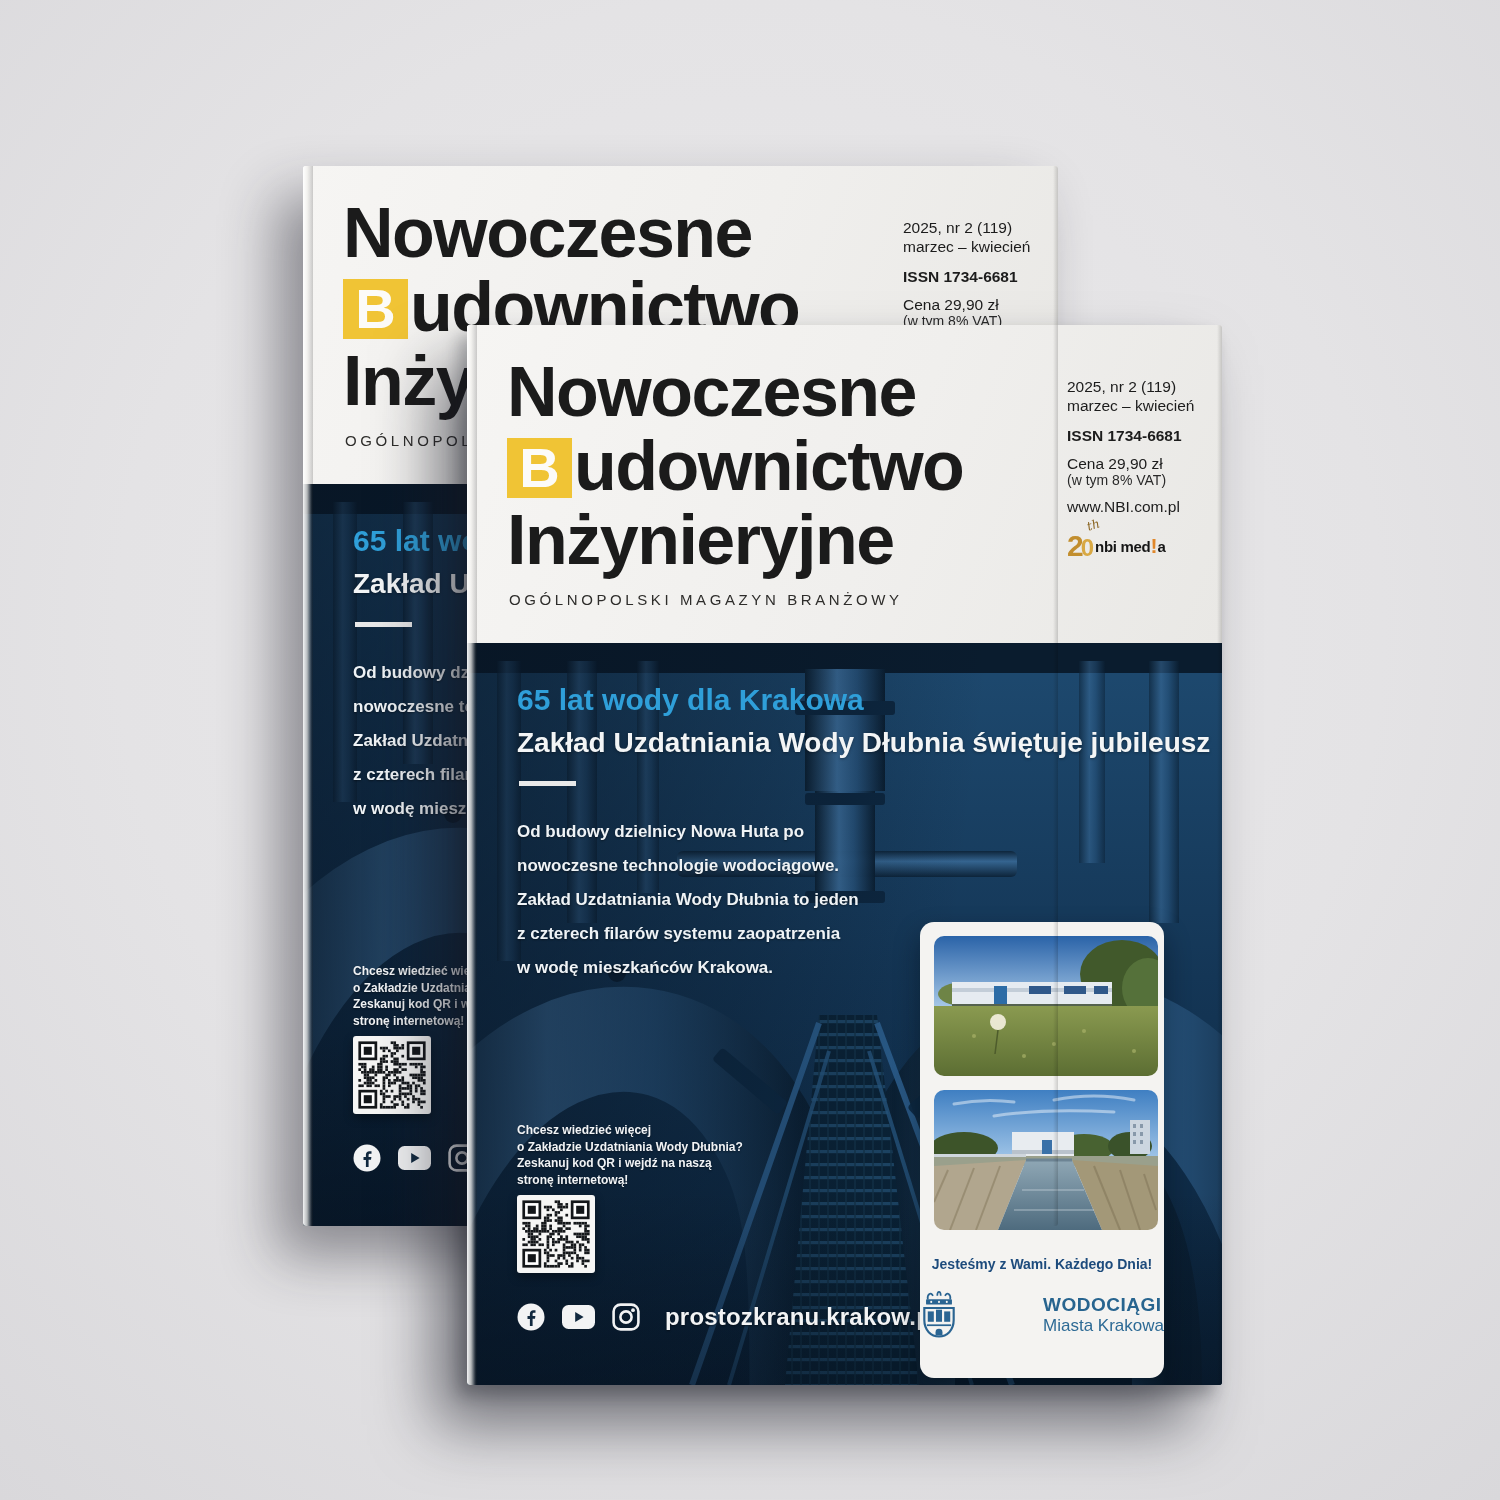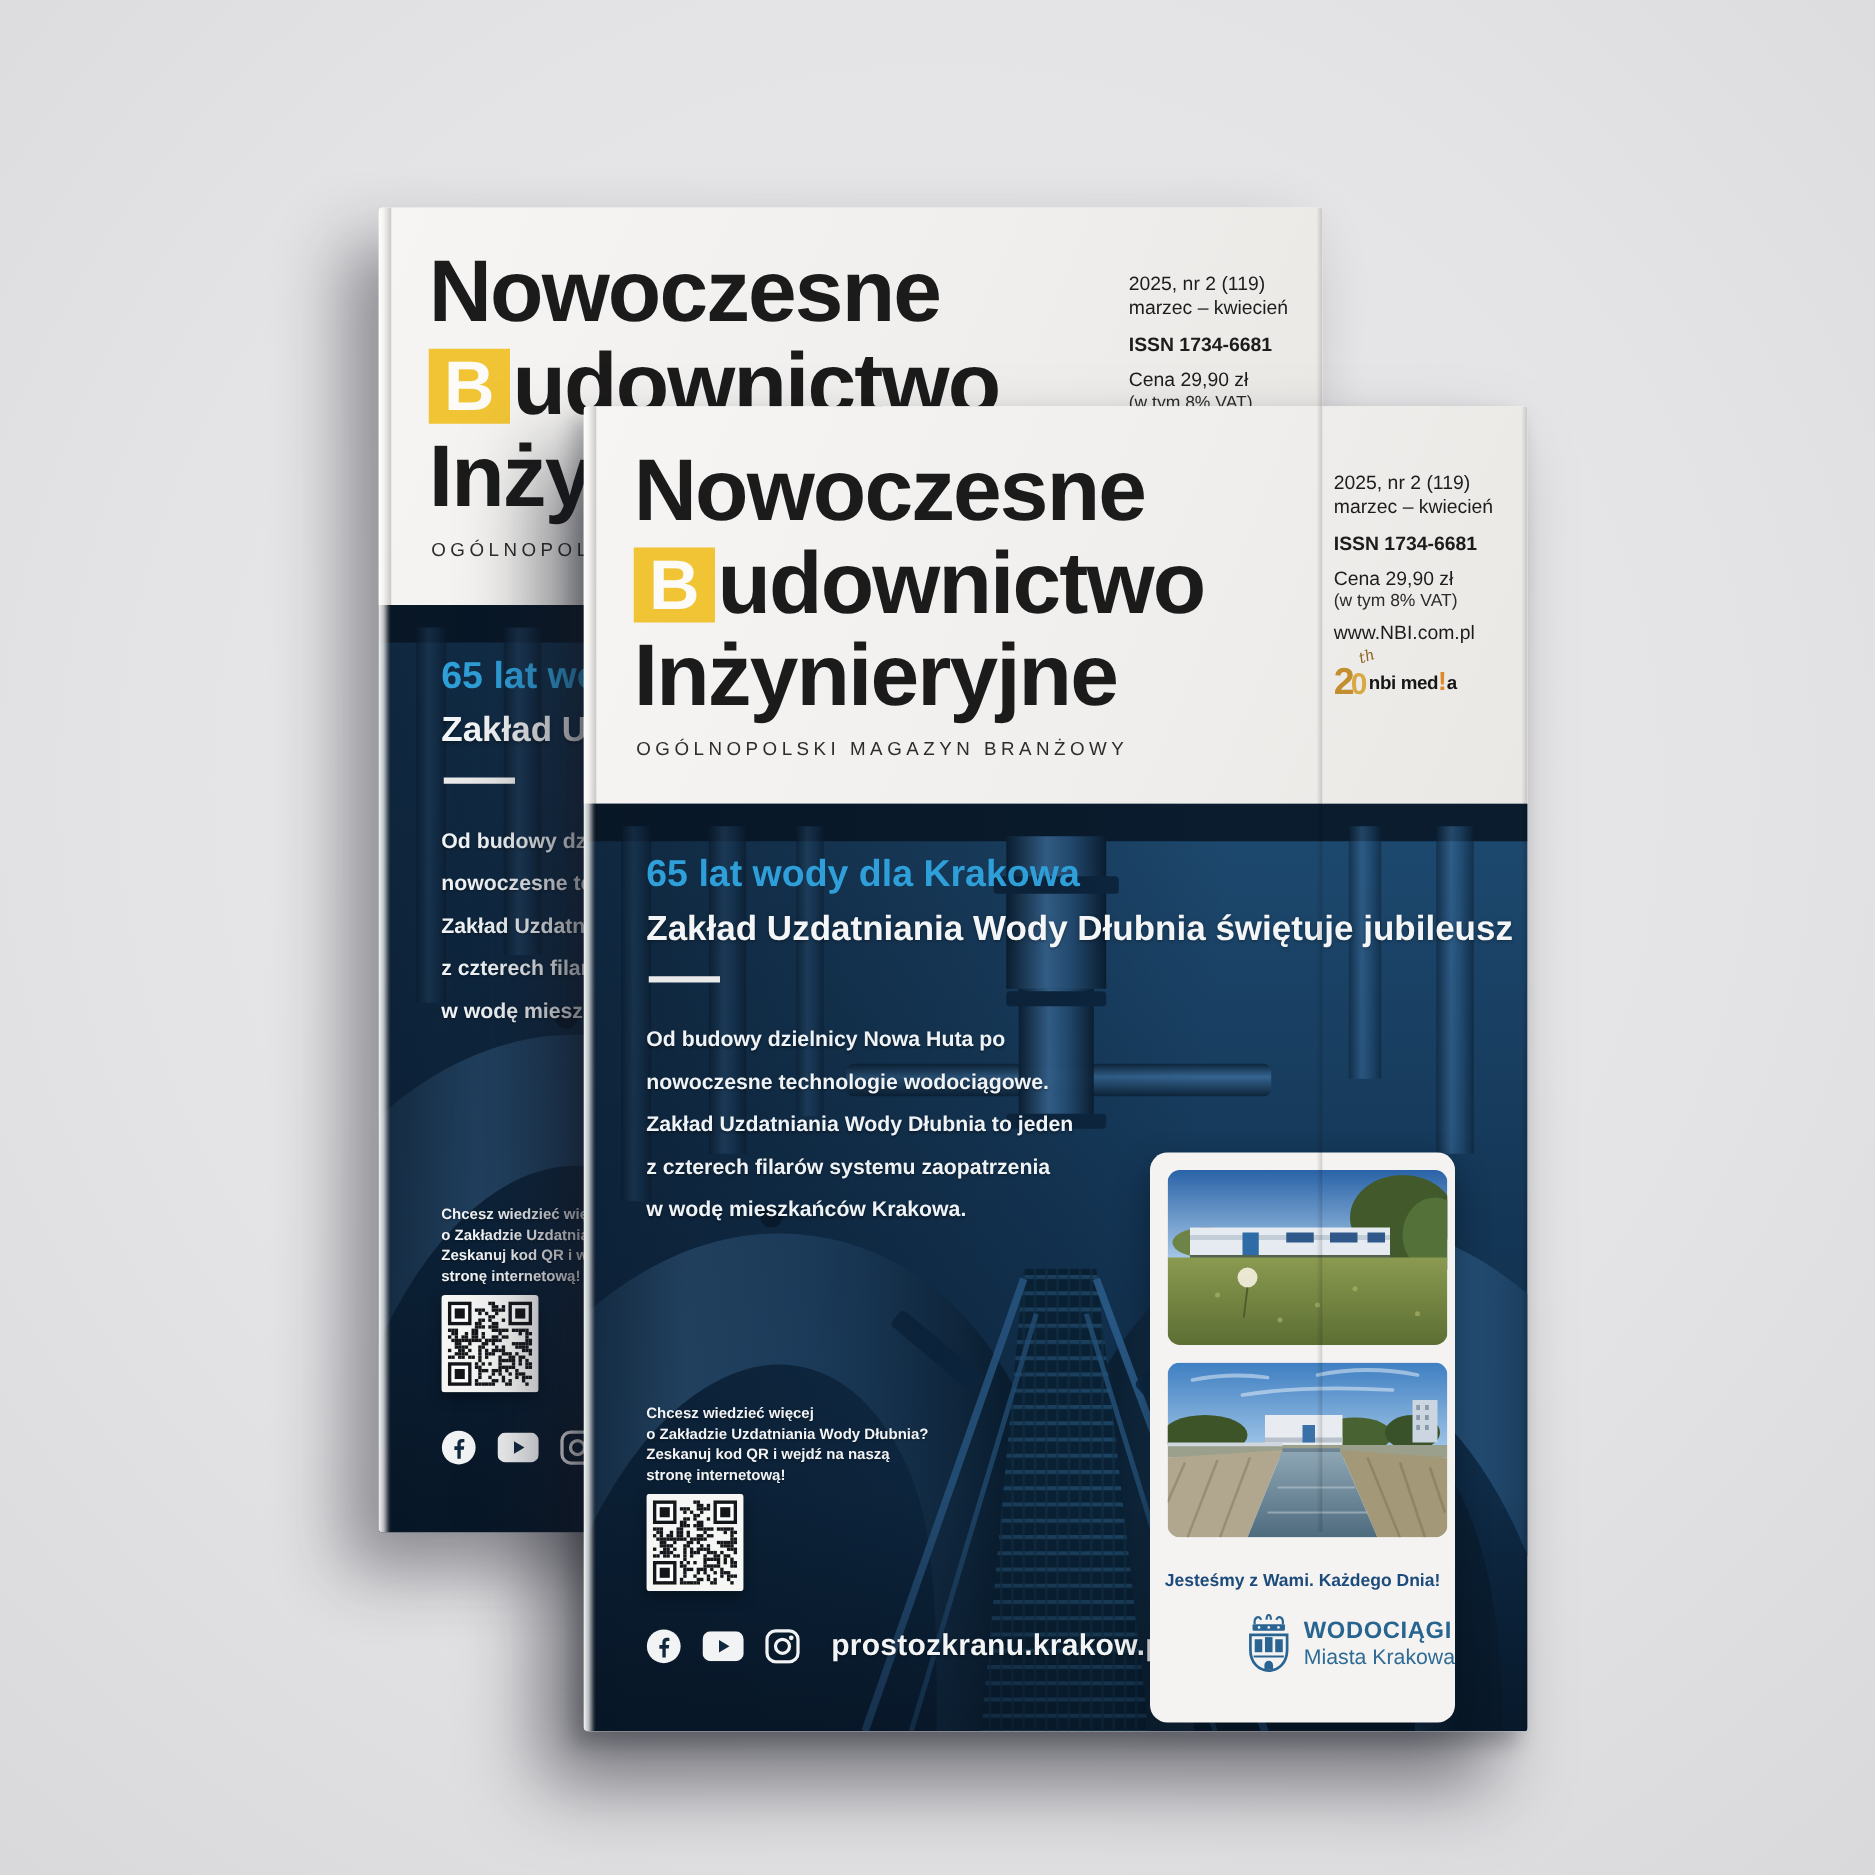--- a/index.html
+++ b/index.html
@@ -68,21 +68,21 @@
     text-shadow:0 1px 2px rgba(0,0,0,.45);}
 
   
   .promo-card{position:absolute;left:453px;top:279px;width:244px;height:456px;background:#f4f3f1;
     border-radius:14px;box-shadow:0 12px 26px rgba(3,10,18,.45);}
   .card-photo{position:absolute;left:14px;width:224px;height:140px;border-radius:10px;overflow:hidden;}
   .card-photo svg{display:block;width:100%;height:100%;}
   .photo-1{top:14px;}
   .photo-2{top:168px;}
   .card-tagline{position:absolute;left:8px;right:8px;top:334px;text-align:center;font-size:14px;font-weight:700;color:#1d4b7c;white-space:nowrap;}
-  .card-brand{position:absolute;left:0;right:0;top:366px;display:flex;justify-content:flex-end;align-items:center;}
+  .card-brand{position:absolute;left:0;right:0;top:366px;display:flex;justify-content:space-between;align-items:center;}
   .brand-crest{margin-right:9px;display:flex;}
   .brand-name{font-size:19px;font-weight:700;color:#27648f;letter-spacing:.5px;line-height:22px;white-space:nowrap;}
   .brand-subname{font-size:17px;font-weight:400;color:#2d6a95;line-height:19px;white-space:nowrap;}
 </style>
 </head>
 <body>
 
 <div class="mag" id="slot-back">
   <div class="cover">
 

